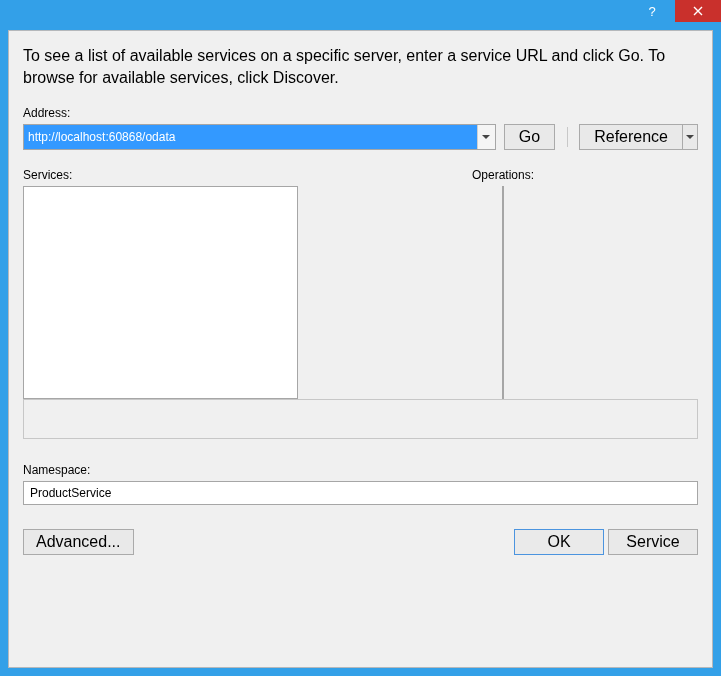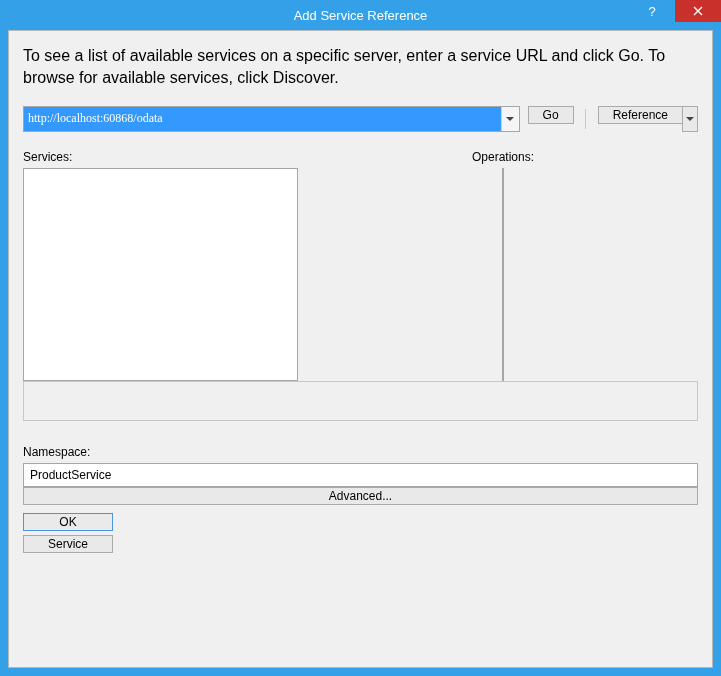--- a/index.html
+++ b/index.html
@@ -70,21 +70,20 @@
     align-items: stretch;
     gap: 8px;
     margin-bottom: 18px;
   }
   .combo {
     flex: 1;
     display: flex;
     border: 1px solid #a6a6a6;
     background: #fff;
     height: 26px;
-    font-family: Liberation Serif, serif;
   }
   .combo input {
     flex: 1;
     border: none;
     padding: 0 4px;
     font-family: inherit;
     font-size: 12px;
     outline: none;
     color: #fff;
     background: #3399ff;
@@ -101,22 +100,22 @@
   .chev-down {
     width: 0; height: 0;
     border-left: 4px solid transparent;
     border-right: 4px solid transparent;
     border-top: 4px solid #444;
   }
   .btn {
     background: #e9e9e9;
     border: 1px solid #aaa;
     font-family: inherit;
-    font-size: 12px;
-    height: 18px;
+    font-size: 16px;
+    height: 26px;
     padding: 0 14px;
     cursor: default;
     display: flex;
     align-items: center;
     justify-content: center;
   }
   .split {
     display: flex;
     height: 26px;
   }
@@ -164,49 +163,49 @@
     background: #fff;
     font-family: Liberation Sans, sans-serif;
     font-size: 12px;
     padding: 4px 6px;
     height: 24px;
     outline: none;
   }
   .footer {
     display: flex;
     gap: 4px;
-    flex-direction: column;
+    margin-top: 24px;
   }
   .footer .spacer { flex: 1; }
   .footer .btn { width: 90px; padding: 4px; }
   .btn.default {
     border: 1px solid #4b94df;
     background: #eaeaea;
   }
 </style>
 </head>
 <body>
 
 <div class="window">
   <div class="titlebar">
-    <div class="title">Add Service Reference</div>
     <div class="controls">
       <div class="tbtn help">?</div>
       <div class="tbtn close">
         <svg width="10" height="10" viewBox="0 0 10 10">
             <path d="M1 1 L9 9 M9 1 L1 9" stroke="#fff" stroke-width="1.4"></path>
           </svg>
       </div>
     </div>
   </div>
 
   <div class="client">
 
     <div class="instr">To see a list of available services on a specific server, enter a service URL and click Go. To browse for available services, click Discover.</div>
 
+    <div class="lbl">Address:</div>
     <div class="addr-row">
       <div class="combo">
         <input type="text" value="http://localhost:60868/odata" style="">
         <div class="dd">
           <div class="chev-down"></div>
         </div>
       </div>
       <button class="btn">Go</button>
       <div class="sep"></div>
       <div class="split">

